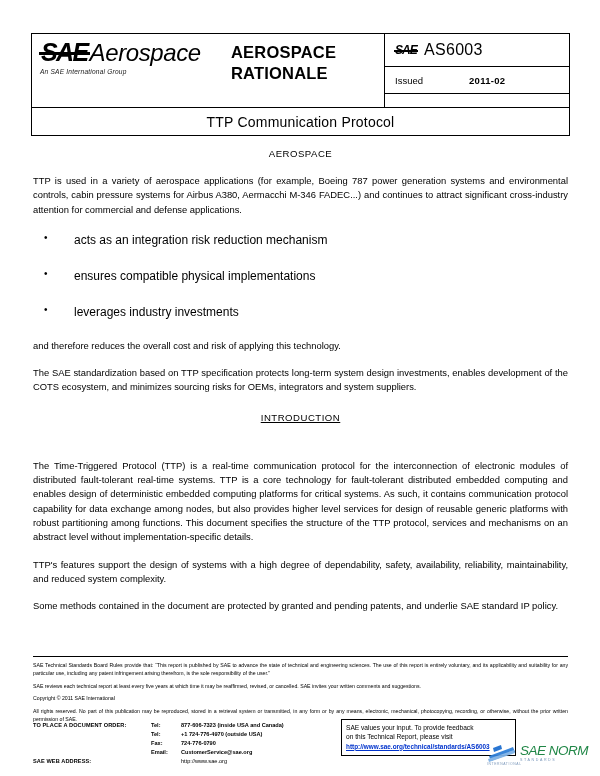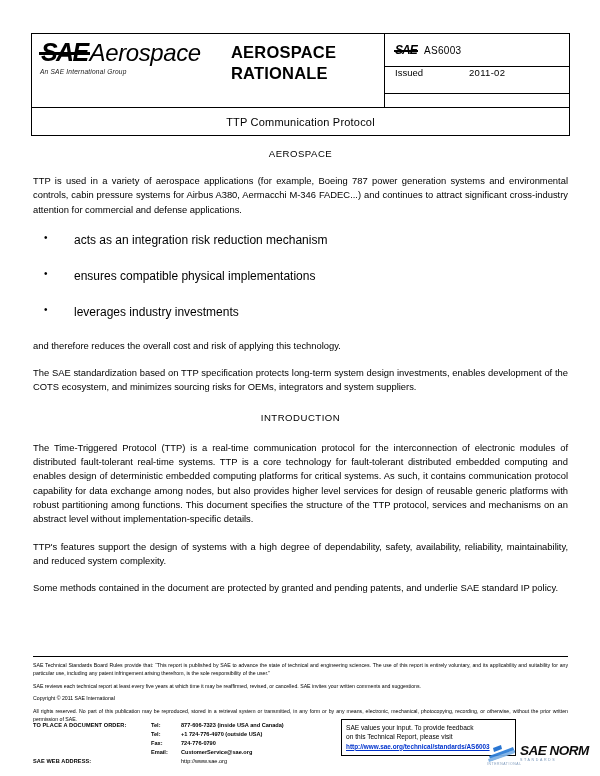--- a/index.html
+++ b/index.html
@@ -118,42 +118,43 @@
   }
   .sae-mark-sm::after {
     content: "";
     position: absolute;
     left: -1px; right: -1px;
     top: 50%;
     height: 2px;
     background: #000;
   }
   .doc-number {
-    font-size: 10px;
+    font-size: 16px;
     letter-spacing: 0.3px;
   }
   .hdr-issued {
     height: 27px;
     box-sizing: border-box;
     border-bottom: 1.2px solid #000;
     display: flex;
+    align-items: center;
     padding-left: 10px;
     font-size: 9.5px;
   }
   .issued-label { width: 74px; }
-  .issued-date { letter-spacing: 0.3px; }
+  .issued-date { letter-spacing: 0.3px; font-weight: bold; }
   .hdr-blank { flex: 1; }
 
   .header-row-title {
     border-top: 1.4px solid #000;
     height: 27px;
     display: flex;
     align-items: center;
     justify-content: center;
-    font-size: 11px;
+    font-size: 14px;
     letter-spacing: 0.2px;
   }
 
   
   .body {
     position: absolute;
     left: 33px;
     top: 148px;
     width: 535px;
   }
@@ -182,21 +183,21 @@
     padding-left: 41px;
     position: relative;
   }
   .bullets li::before {
     content: "\2022";
     position: absolute;
     left: 11px;
     top: -1px;
     font-size: 10px;
   }
-  .intro-head { margin-top: 17px; margin-bottom: 18px; }
+  .intro-head { margin-top: 17px; margin-bottom: 36px; text-decoration: underline; }
 
   
   .footer-rule {
     position: absolute;
     left: 33px;
     top: 656px;
     width: 535px;
     height: 0;
     border-top: 1.1px solid #000;
   }
@@ -275,23 +276,23 @@
     position: relative;
     flex: 0 0 auto;
   }
   .wm-text-wrap {
     display: flex;
     flex-direction: column;
     line-height: 1;
   }
   .wm-text {
     font-size: 13.5px;
-    font-weight: bold;
+    font-weight: normal;
     font-style: italic;
-    color: #000000;
+    color: #15803d;
     letter-spacing: -0.5px;
     white-space: nowrap;
   }
   .wm-sub {
     font-size: 3.6px;
     color: #6f8fb5;
     letter-spacing: 1.6px;
     margin-top: 2px;
     white-space: nowrap;
   }

